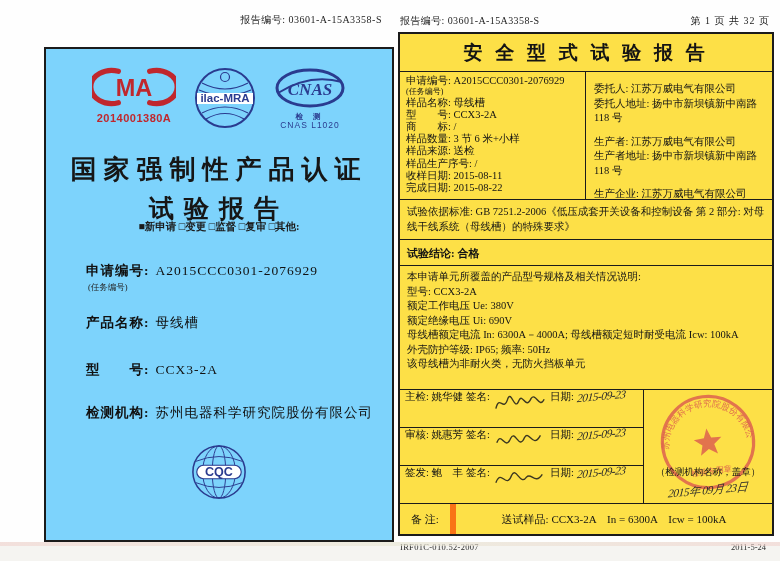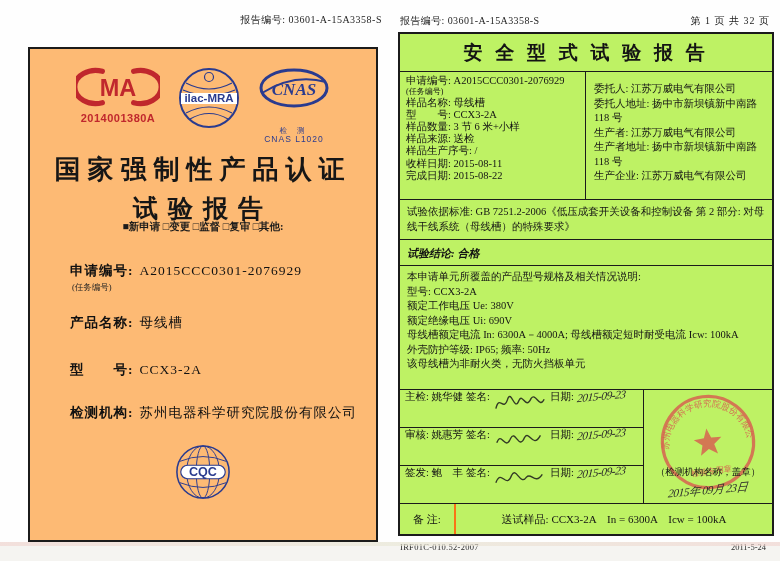--- a/index.html
+++ b/index.html
@@ -4,74 +4,74 @@
 <style>
   html,body{margin:0;padding:0;}
   body{width:780px;height:561px;background:#f5f4f1;overflow:hidden;}
   .sheet{position:absolute;left:0;top:0;width:780px;height:546px;background:#fefefe;
          font-family:"Liberation Serif","DejaVu Serif",serif;color:#222;}
   .edge-strip{position:absolute;left:0;bottom:0;width:780px;height:4px;
          background:linear-gradient(90deg,#eccfc9,#e4e2cf,#eccfc9);opacity:.65;}
 
   
   .lp-report-no{position:absolute;top:13px;right:398px;font-size:10px;letter-spacing:.5px;color:#1d1d1d;}
-  .lp-box{position:absolute;left:28px;top:47px;width:346px;height:491px;border:2px solid #1b1b1b;background:#fdba74;}
+  .lp-box{position:absolute;left:44px;top:47px;width:346px;height:491px;border:2px solid #1b1b1b;background:#7dd3fc;}
   .lp-logos{position:absolute;left:0;right:0;top:18px;display:flex;justify-content:center;align-items:flex-start;gap:18px;}
   .logo-cma{text-align:center;}
   .logo-cma .num{font-size:11px;color:#c0272d;font-weight:bold;letter-spacing:.5px;margin-top:1px;
                  font-family:"Liberation Sans",sans-serif;}
   .logo-cnas{text-align:center;line-height:1.05;}
-  .logo-cnas .sub{font-size:7.5px;color:#2a3b8f;letter-spacing:4px;margin-top:14px;font-family:"Liberation Sans",sans-serif;}
+  .logo-cnas .sub{font-size:7.5px;color:#2a3b8f;letter-spacing:4px;margin-top:0;font-family:"Liberation Sans",sans-serif;font-weight:bold;}
   .logo-cnas .code{font-size:8.5px;color:#2a3b8f;letter-spacing:1px;font-family:"Liberation Sans",sans-serif;}
   .lp-title1{position:absolute;left:0;right:0;top:103px;text-align:center;font-size:26px;
              font-weight:600;letter-spacing:7px;color:#161616;}
   .lp-title2{position:absolute;left:0;right:0;top:143px;text-align:center;font-size:25px;
              font-weight:600;letter-spacing:10px;color:#161616;}
   .lp-apply{position:absolute;left:0;right:0;top:171px;text-align:center;font-size:10.5px;
             font-weight:600;color:#1b1b1b;}
   .lp-field{position:absolute;left:40px;font-size:13.5px;color:#111;}
   .lp-field .lab{font-weight:600;letter-spacing:1px;}
   .lp-field .val{margin-left:6px;letter-spacing:1px;}
   .lp-note{position:absolute;left:42px;font-size:8.5px;color:#222;}
   .lp-cqc{position:absolute;left:0;right:0;top:394px;display:flex;justify-content:center;}
 
   
   .rp-report-no{position:absolute;top:14px;left:400px;font-size:10px;color:#1d1d1d;letter-spacing:.4px;}
   .rp-page-ind{position:absolute;top:14px;right:10px;font-size:10px;color:#1d1d1d;letter-spacing:1px;}
-  .rp-table{position:absolute;left:398px;top:32px;width:372px;border:2px solid #1b1b1b;background:#bef264;}
+  .rp-table{position:absolute;left:398px;top:32px;width:372px;border:2px solid #1b1b1b;background:#fde047;}
   .rp-row{border-bottom:1px solid #1b1b1b;box-sizing:border-box;}
   .rp-row:last-child{border-bottom:none;}
   .rp-title-row{height:38px;display:flex;align-items:center;justify-content:center;}
   .rp-title{font-size:19px;font-weight:700;letter-spacing:4px;color:#141414;}
   .rp-info{height:128px;display:flex;}
   .rp-info-left{width:186px;border-right:1px solid #1b1b1b;box-sizing:border-box;padding:3px 6px;}
   .rp-info-left p{margin:0;font-size:10.5px;line-height:12.1px;color:#141414;}
   .rp-info-left p:nth-child(2){font-size:8px;line-height:10px;}
   .rp-info-right{flex:1;padding:10px 8px 0 8px;}
   .rp-info-right p{margin:0;font-size:10.5px;line-height:14.5px;color:#141414;}
-  .rp-info-right p.gap{}
+  .rp-info-right p.gap{margin-top:9px;}
   .rp-standard{height:40px;padding:4px 7px;font-size:10.5px;line-height:15px;color:#141414;}
-  .rp-conclusion{height:26px;padding:6px 7px;font-size:11px;color:#141414;font-weight:600;font-style:italic;}
+  .rp-conclusion{height:26px;padding:6px 7px;font-size:11px;color:#141414;font-weight:600;}
   .rp-desc{height:124px;padding:4px 7px;}
   .rp-desc p{margin:0;font-size:10.5px;line-height:14.5px;color:#141414;}
   .rp-sig{height:114px;display:flex;}
   .sig-rows{width:244px;border-right:1px solid #1b1b1b;box-sizing:border-box;display:flex;flex-direction:column;}
   .sig-row{flex:1;border-bottom:1px solid #1b1b1b;display:flex;align-items:flex-start;padding:0 5px;gap:3px;}
   .sig-row:last-child{border-bottom:none;}
   .sig-role{font-size:10.5px;color:#141414;white-space:nowrap;}
   .sig-lab{font-size:10.5px;color:#141414;white-space:nowrap;}
   .sig-scribble{flex:0 0 auto;margin:0 1px;}
   .handwrite{font-style:italic;font-size:11.5px;color:#2a2a2a;transform:rotate(-5deg) skewX(-10deg);
              display:inline-block;white-space:nowrap;letter-spacing:-.5px;}
   .stamp-cell{flex:1;position:relative;}
   .stamp-svg{position:absolute;left:50%;top:0px;transform:translateX(-50%) rotate(-7deg);opacity:.9;}
   .stamp-caption{position:absolute;left:0;right:0;bottom:24px;text-align:center;font-size:9.5px;color:#141414;z-index:2;}
   .stamp-date{position:absolute;left:0;right:0;bottom:5px;text-align:center;z-index:2;}
   .rp-remark{height:30px;display:flex;}
-  .remark-label{width:56px;border-right:2px solid #f97316;box-sizing:border-box;display:flex;
+  .remark-label{width:56px;border-right:6px solid #f97316;box-sizing:border-box;display:flex;
                 align-items:center;justify-content:center;font-size:11px;color:#141414;}
   .remark-value{flex:1;display:flex;align-items:center;justify-content:center;font-size:11px;color:#141414;}
   .rp-footer-left{position:absolute;left:400px;top:542px;font-size:8.5px;color:#2a2a2a;letter-spacing:.3px;}
   .rp-footer-right{position:absolute;right:14px;top:542px;font-size:8.5px;color:#2a2a2a;}
 </style>
 </head>
 <body>
 
 <div class="sheet">
 
@@ -154,20 +154,21 @@
     <div class="rp-row rp-title-row">
       <span class="rp-title">安 全 型 式 试 验 报 告</span>
     </div>
 
     <div class="rp-row rp-info">
       <div class="rp-info-left">
         <p>申请编号: A2015CCC0301-2076929</p>
         <p>(任务编号)</p>
         <p>样品名称: 母线槽</p>
         <p>型　　号: CCX3-2A</p>
+        <p>商　　标: /</p>
         <p>样品数量: 3 节 6 米+小样</p>
         <p>样品来源: 送检</p>
         <p>样品生产序号: /</p>
         <p>收样日期: 2015-08-11</p>
         <p>完成日期: 2015-08-22</p>
       </div>
       <div class="rp-info-right">
         <p>委托人: 江苏万威电气有限公司</p>
         <p>委托人地址: 扬中市新坝镇新中南路 118 号</p>
         <p class="gap">生产者: 江苏万威电气有限公司</p>

